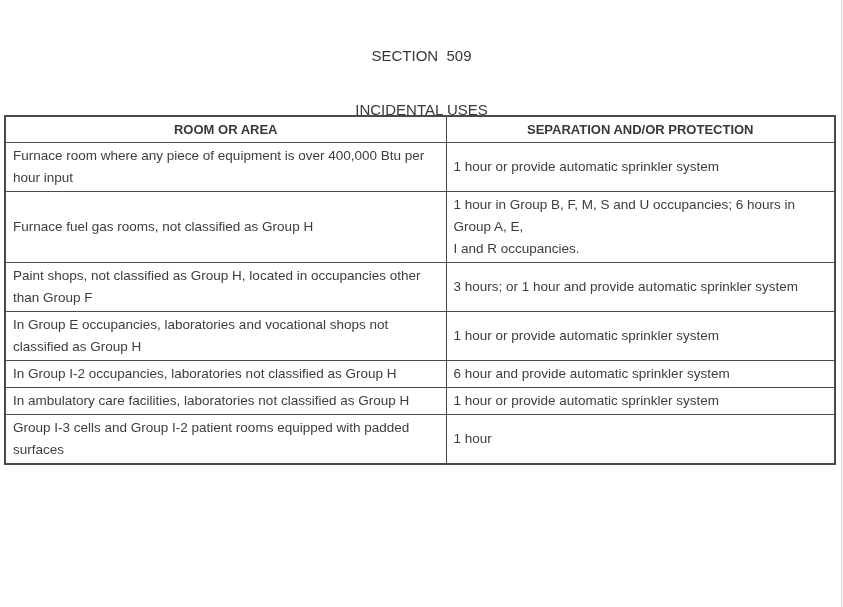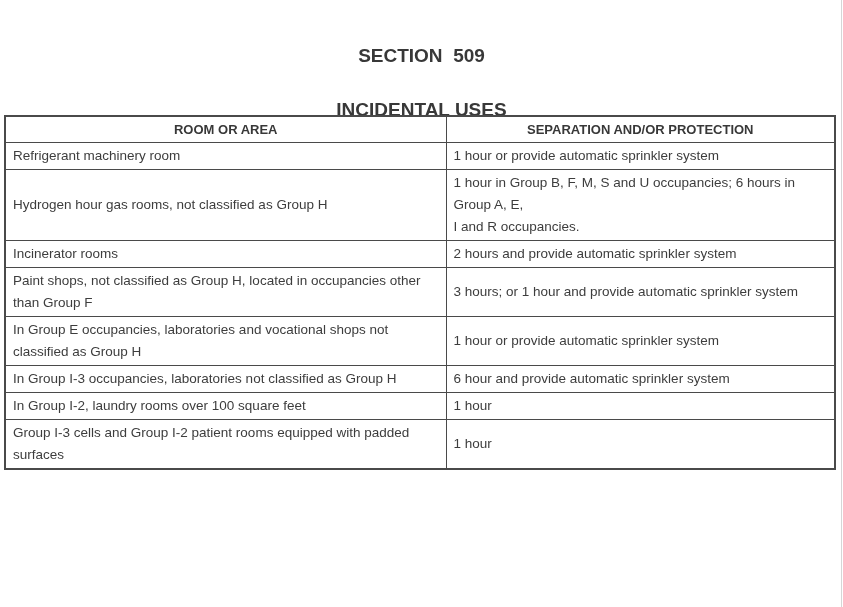--- a/index.html
+++ b/index.html
@@ -14,22 +14,22 @@
     overflow: hidden;
     position: relative;
     font-family: "Liberation Sans", sans-serif;
     color: #3d3d3d;
   }
   .doc-header {
     text-align: center;
     padding-top: 11px;
   }
   .section-title {
-    font-weight: bold;
-    font-size: 19px;
+    font-weight: normal;
+    font-size: 15px;
     line-height: 18px;
     color: #383838;
     white-space: pre; 
   }
   .table-caption {
     margin-top: 14px;
     font-weight: bold;
     font-size: 13px;
     line-height: 17px;
     color: #383838;
@@ -97,48 +97,44 @@
     <col>
   </colgroup>
   <thead>
     <tr>
       <th>ROOM OR AREA</th>
       <th>SEPARATION AND/OR PROTECTION</th>
     </tr>
   </thead>
   <tbody id="table-body">
       <tr>
-        <td class="room-cell">Refrigerant machinery room</td>
+        <td class="room-cell">Furnace room where any piece of equipment is over 400,000 Btu per hour input</td>
         <td class="protection-cell">1 hour or provide automatic sprinkler system</td>
       </tr>
       <tr>
-        <td class="room-cell">Hydrogen hour gas rooms, not classified as Group H</td>
+        <td class="room-cell">Furnace fuel gas rooms, not classified as Group H</td>
         <td class="protection-cell">1 hour in Group B, F, M, S and U occupancies; 6 hours in
 Group A, E,
 I and R occupancies.</td>
-      </tr>
-      <tr>
-        <td class="room-cell">Incinerator rooms</td>
-        <td class="protection-cell">2 hours and provide automatic sprinkler system</td>
       </tr>
       <tr>
         <td class="room-cell">Paint shops, not classified as Group H, located in occupancies other than Group F</td>
         <td class="protection-cell">3 hours; or 1 hour and provide automatic sprinkler system</td>
       </tr>
       <tr>
         <td class="room-cell">In Group E occupancies, laboratories and vocational shops not classified as Group H</td>
         <td class="protection-cell">1 hour or provide automatic sprinkler system</td>
       </tr>
       <tr>
-        <td class="room-cell">In Group I-3 occupancies, laboratories not classified as Group H</td>
+        <td class="room-cell">In Group I-2 occupancies, laboratories not classified as Group H</td>
         <td class="protection-cell">6 hour and provide automatic sprinkler system</td>
       </tr>
       <tr>
-        <td class="room-cell">In Group I-2, laundry rooms over 100 square feet</td>
-        <td class="protection-cell">1 hour</td>
+        <td class="room-cell">In ambulatory care facilities, laboratories not classified as Group H</td>
+        <td class="protection-cell">1 hour or provide automatic sprinkler system</td>
       </tr>
       <tr>
         <td class="room-cell">Group I-3 cells and Group I-2 patient rooms equipped with padded surfaces</td>
         <td class="protection-cell">1 hour</td>
       </tr>
     </tbody>
 </table>
 
 <div class="page-right-edge"></div>
 

